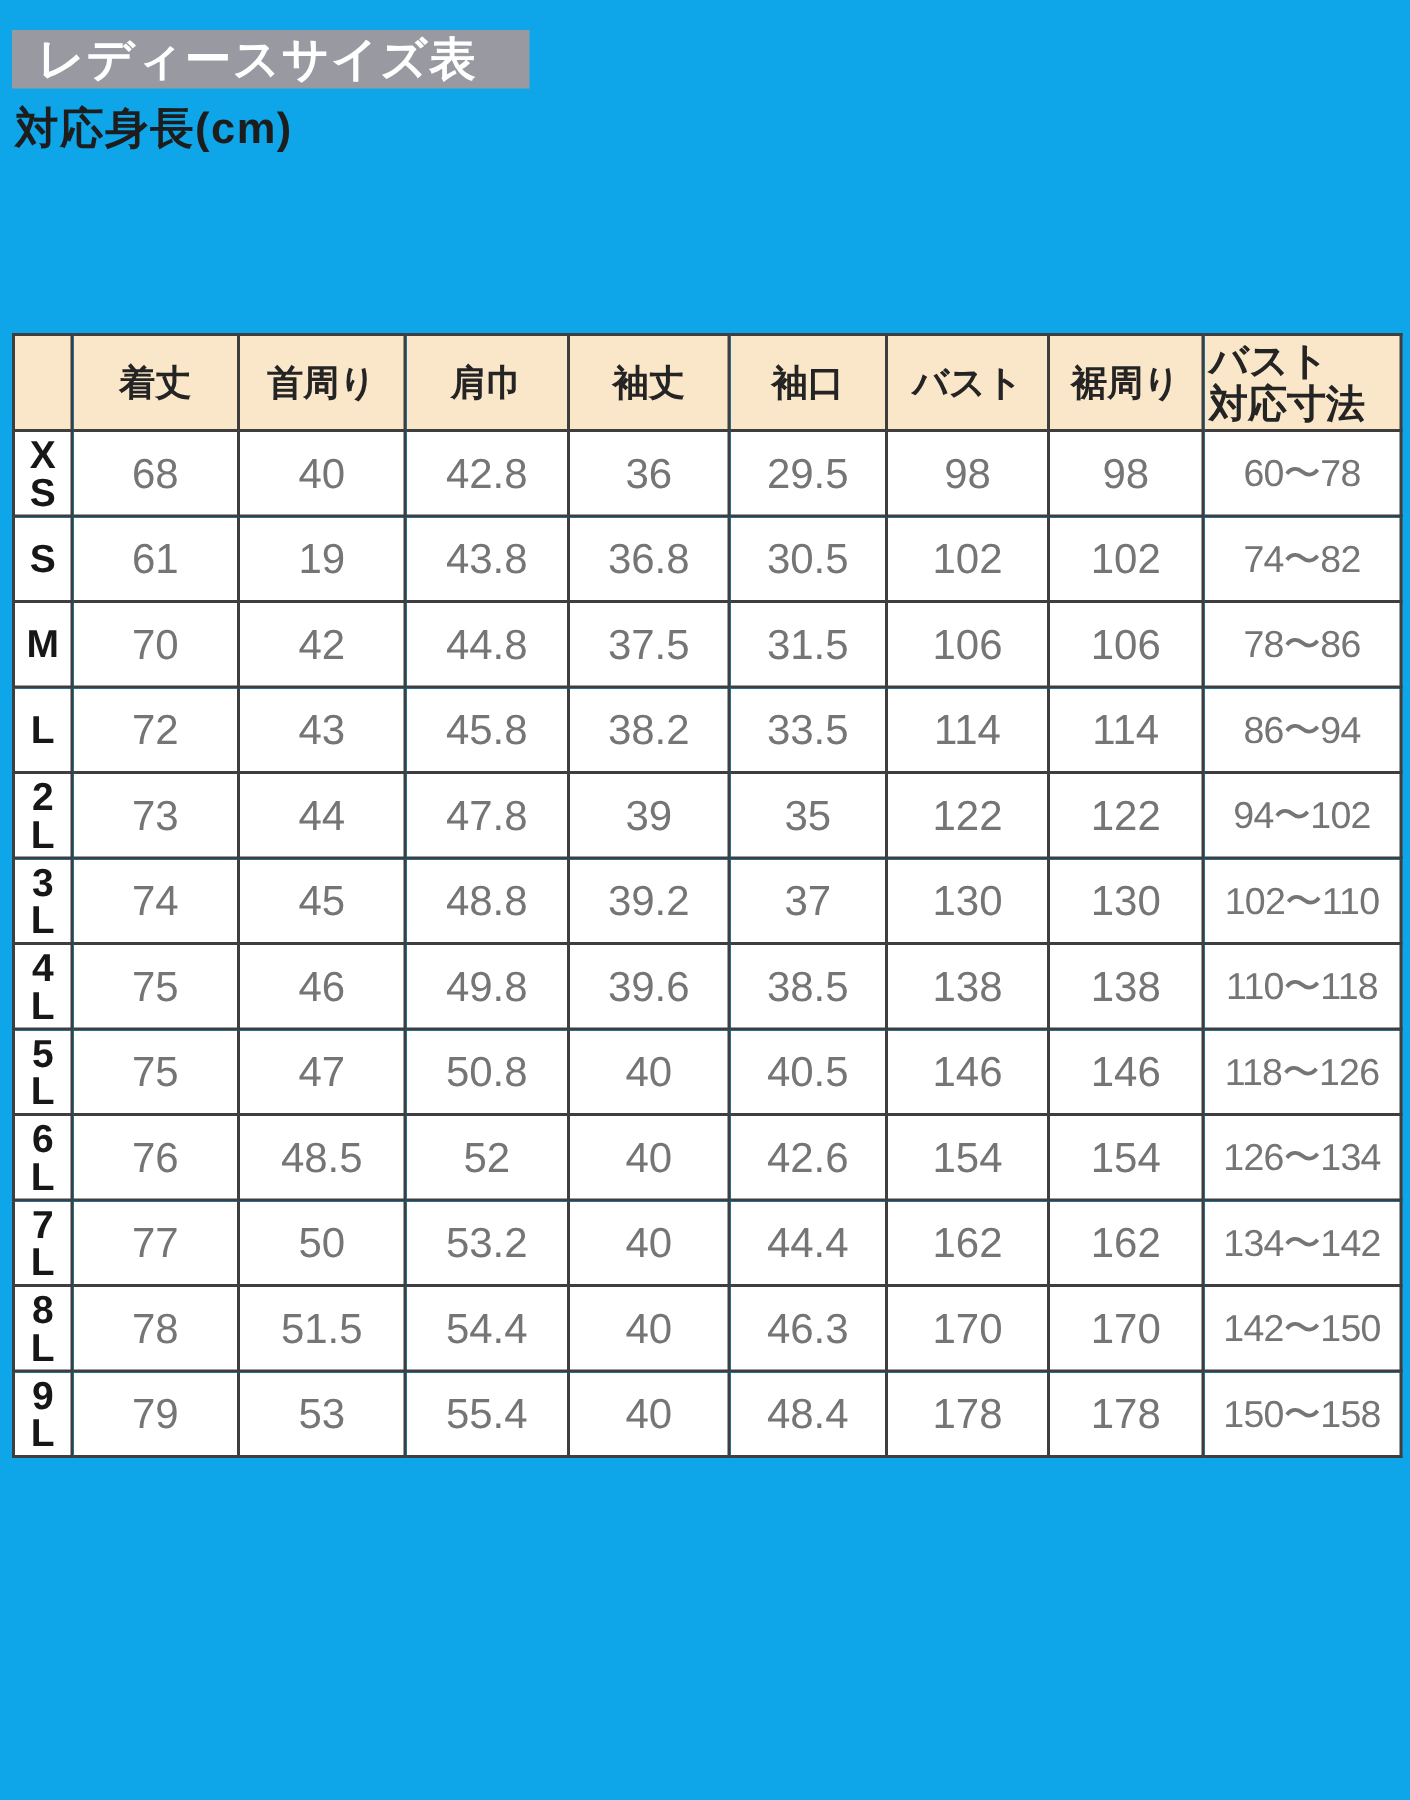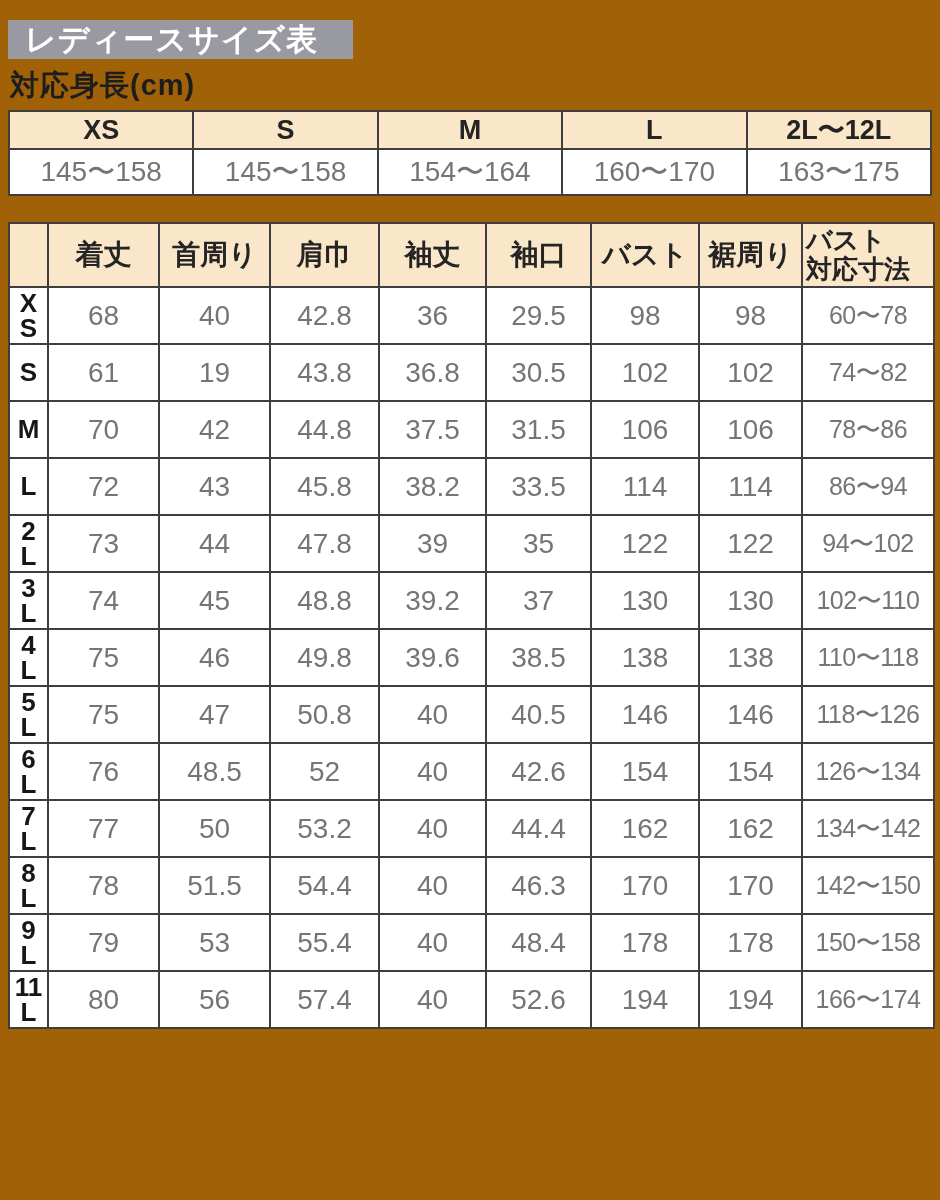--- a/index.html
+++ b/index.html
@@ -4,21 +4,21 @@
 <style>
   html, body {
     margin: 0;
     padding: 0;
     background: #ffffff;
   }
   .page {
     position: relative;
     width: 940px;
     height: 1200px;
-    background: #a16207;
+    background: #0ea5e9;
     font-family: "Liberation Sans", "DejaVu Sans", sans-serif;
     overflow: hidden;
   }
 
   
   .title-bar {
     position: absolute;
     left: 8px;
     top: 20px;
     width: 345px;
@@ -82,21 +82,21 @@
   
   .size-table {
     position: absolute;
     left: 8px;
     top: 222px;
     width: 925px;
   }
   .size-table thead th {
     background: #fae6c8;
     height: 62px;
-    font-size: 28px;
+    font-size: 24px;
     font-weight: bold;
     color: #242424;
   }
   .size-table thead th.bust-range-hdr {
     text-align: left;
     font-size: 26px;
     line-height: 1.12;
     white-space: pre-line;
     padding-left: 3px;
   }
@@ -131,40 +131,20 @@
 </style>
 </head>
 <body>
 
 <div class="page">
 
   <div class="title-bar">レディースサイズ表</div>
 
   <div class="subtitle">対応身長(cm)</div>
 
-  <table class="height-table">
-    <thead>
-      <tr>
-          <th>XS</th>
-          <th>S</th>
-          <th>M</th>
-          <th>L</th>
-          <th>2L〜12L</th>
-        </tr>
-    </thead>
-    <tbody>
-      <tr>
-          <td>145〜158</td>
-          <td>145〜158</td>
-          <td>154〜164</td>
-          <td>160〜170</td>
-          <td>163〜175</td>
-        </tr>
-    </tbody>
-  </table>
 
   <table class="size-table">
     <colgroup>
       <col class="c-size">
         <col class="c-1">
         <col class="c-2">
         <col class="c-3">
       <col class="c-4">
         <col class="c-5">
         <col class="c-6">
@@ -320,28 +300,16 @@
 L</th>
           <td>79</td>
           <td>53</td>
           <td>55.4</td>
           <td>40</td>
           <td>48.4</td>
           <td>178</td>
           <td>178</td>
           <td class="range-cell">150〜158</td>
         </tr>
-        <tr>
-          <th>11
-L</th>
-          <td>80</td>
-          <td>56</td>
-          <td>57.4</td>
-          <td>40</td>
-          <td>52.6</td>
-          <td>194</td>
-          <td>194</td>
-          <td class="range-cell">166〜174</td>
-        </tr>
       </tbody>
   </table>
 
 </div>
 
 </body></html>

